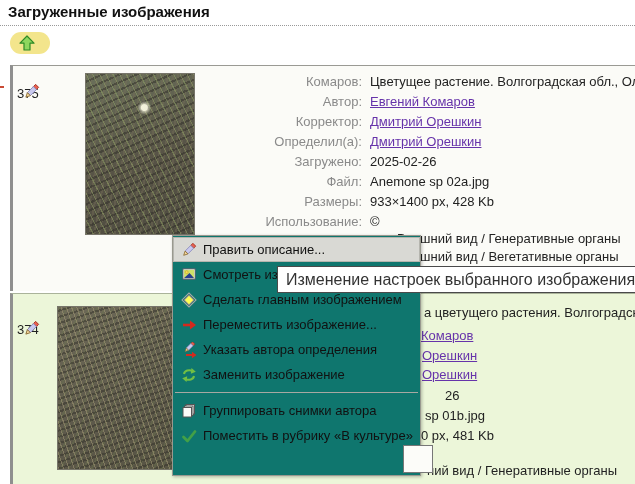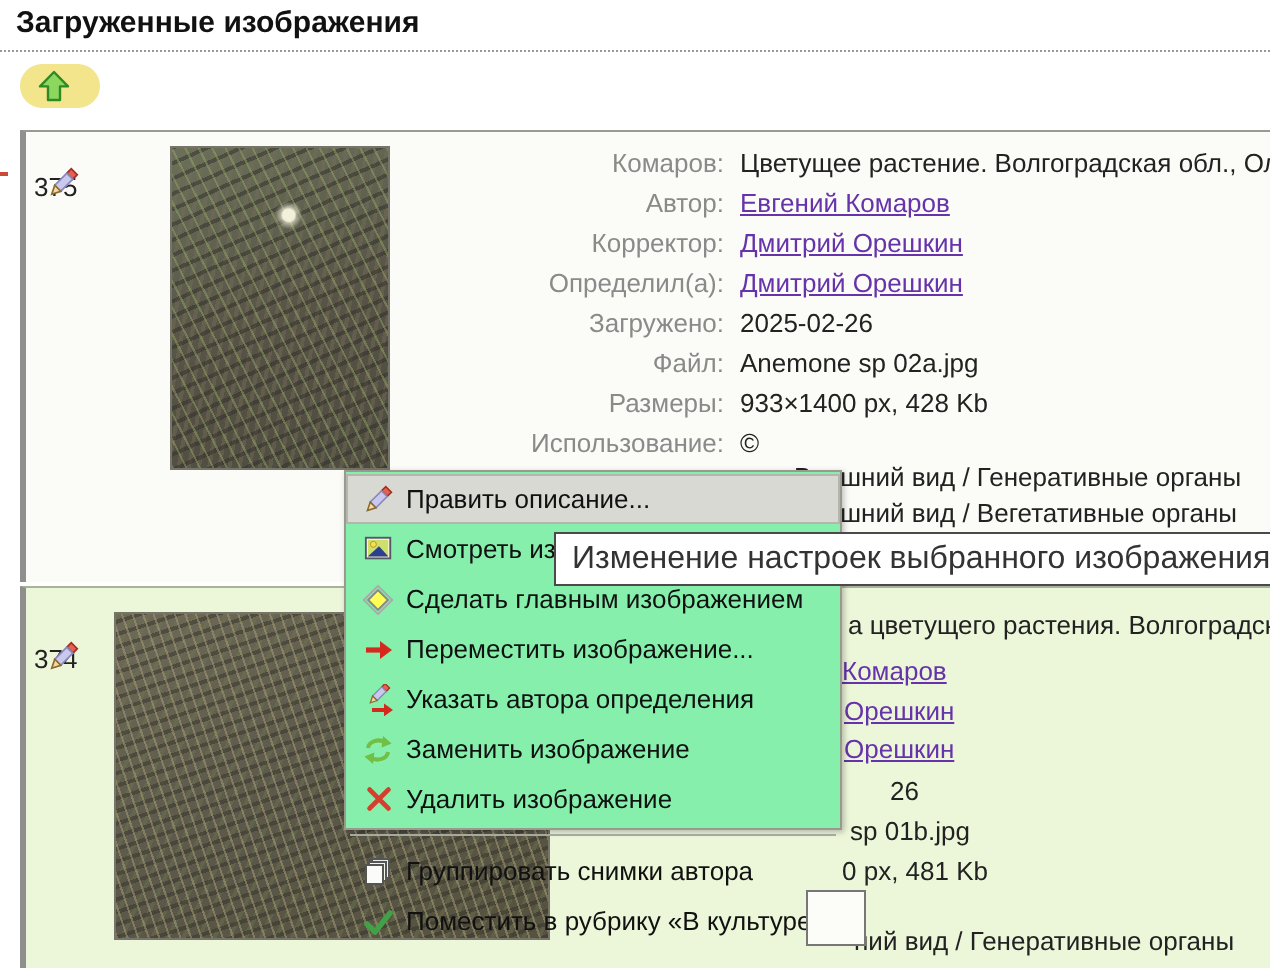--- a/index.html
+++ b/index.html
@@ -38,21 +38,21 @@
   
   #fields-375{left:0;top:72px;width:660px;}
   .frow{display:flex;height:20px;line-height:20px;white-space:nowrap;}
   .flabel{flex:0 0 362px;text-align:right;color:#8a8a8a;}
   .fvalue{margin-left:8px;color:#222;}
   a.lnk{color:#6633aa;text-decoration:underline;cursor:pointer;}
   #cats-375{left:397px;top:230px;line-height:18px;color:#222;white-space:nowrap;}
   
   .frag{white-space:nowrap;color:#222;}
   
-  #context-menu{left:172px;top:235px;width:249px;height:180px;background:#86efac;
+  #context-menu{left:172px;top:235px;width:249px;height:241px;background:#0f766e;
                 border:1px solid #99998f;box-shadow:1px 1px 3px rgba(0,0,0,.25);
                 z-index:20;box-sizing:border-box;padding-top:1px;}
   .mi{display:flex;align-items:center;height:25px;cursor:pointer;}
   .mi .mi-icon{flex:0 0 18px;height:18px;margin:0 5px 0 7px;display:flex;align-items:center;justify-content:center;}
   .mi .mi-label{white-space:nowrap;color:#111;}
   .mi.hl{background:#d9d9d4;outline:1px solid #b5b5ae;outline-offset:-1px;}
   .menu-sep{height:0;border-top:1px solid #a8a8a2;margin:5px 2px;}
   
   #tooltip{left:277px;top:266px;background:#fff;border:1px solid #4a4a4a;z-index:30;
            font-size:16px;color:#333;white-space:nowrap;padding:2px 8px;line-height:21px;}
@@ -211,28 +211,20 @@
       <span class="mi-icon">
           <svg width="16" height="16" viewBox="0 0 16 16" fill="none">
             <path d="M3 7 A5.2 4.2 0 0 1 11.5 4.2" stroke="#72bf44" stroke-width="2"></path>
             <polygon points="10.5,1 14.8,4.8 9.8,6.8" fill="#72bf44"></polygon>
             <path d="M13 9 A5.2 4.2 0 0 1 4.5 11.8" stroke="#72bf44" stroke-width="2"></path>
             <polygon points="5.5,15 1.2,11.2 6.2,9.2" fill="#72bf44"></polygon>
           </svg>
         </span>
       <span class="mi-label">Заменить изображение</span>
     </div>
-    <div class="mi">
-      <span class="mi-icon">
-          <svg width="15" height="15" viewBox="0 0 16 16">
-            <path d="M3 3 L13 13 M13 3 L3 13" stroke="#d5402e" stroke-width="2.6" stroke-linecap="round"></path>
-          </svg>
-        </span>
-      <span class="mi-label">Удалить изображение</span>
-    </div>
     <div class="menu-sep"></div>
     <div class="mi">
       <span class="mi-icon">
           <svg width="16" height="16" viewBox="0 0 16 16">
             <rect x="5" y="1.5" width="8.5" height="9.5" fill="#ececec" stroke="#555"></rect>
             <rect x="3.5" y="3" width="8.5" height="9.5" fill="#f4f4f0" stroke="#555"></rect>
             <rect x="2" y="4.5" width="8.5" height="9.5" fill="#fbfbf8" stroke="#555"></rect>
           </svg>
         </span>
       <span class="mi-label">Группировать снимки автора</span>

